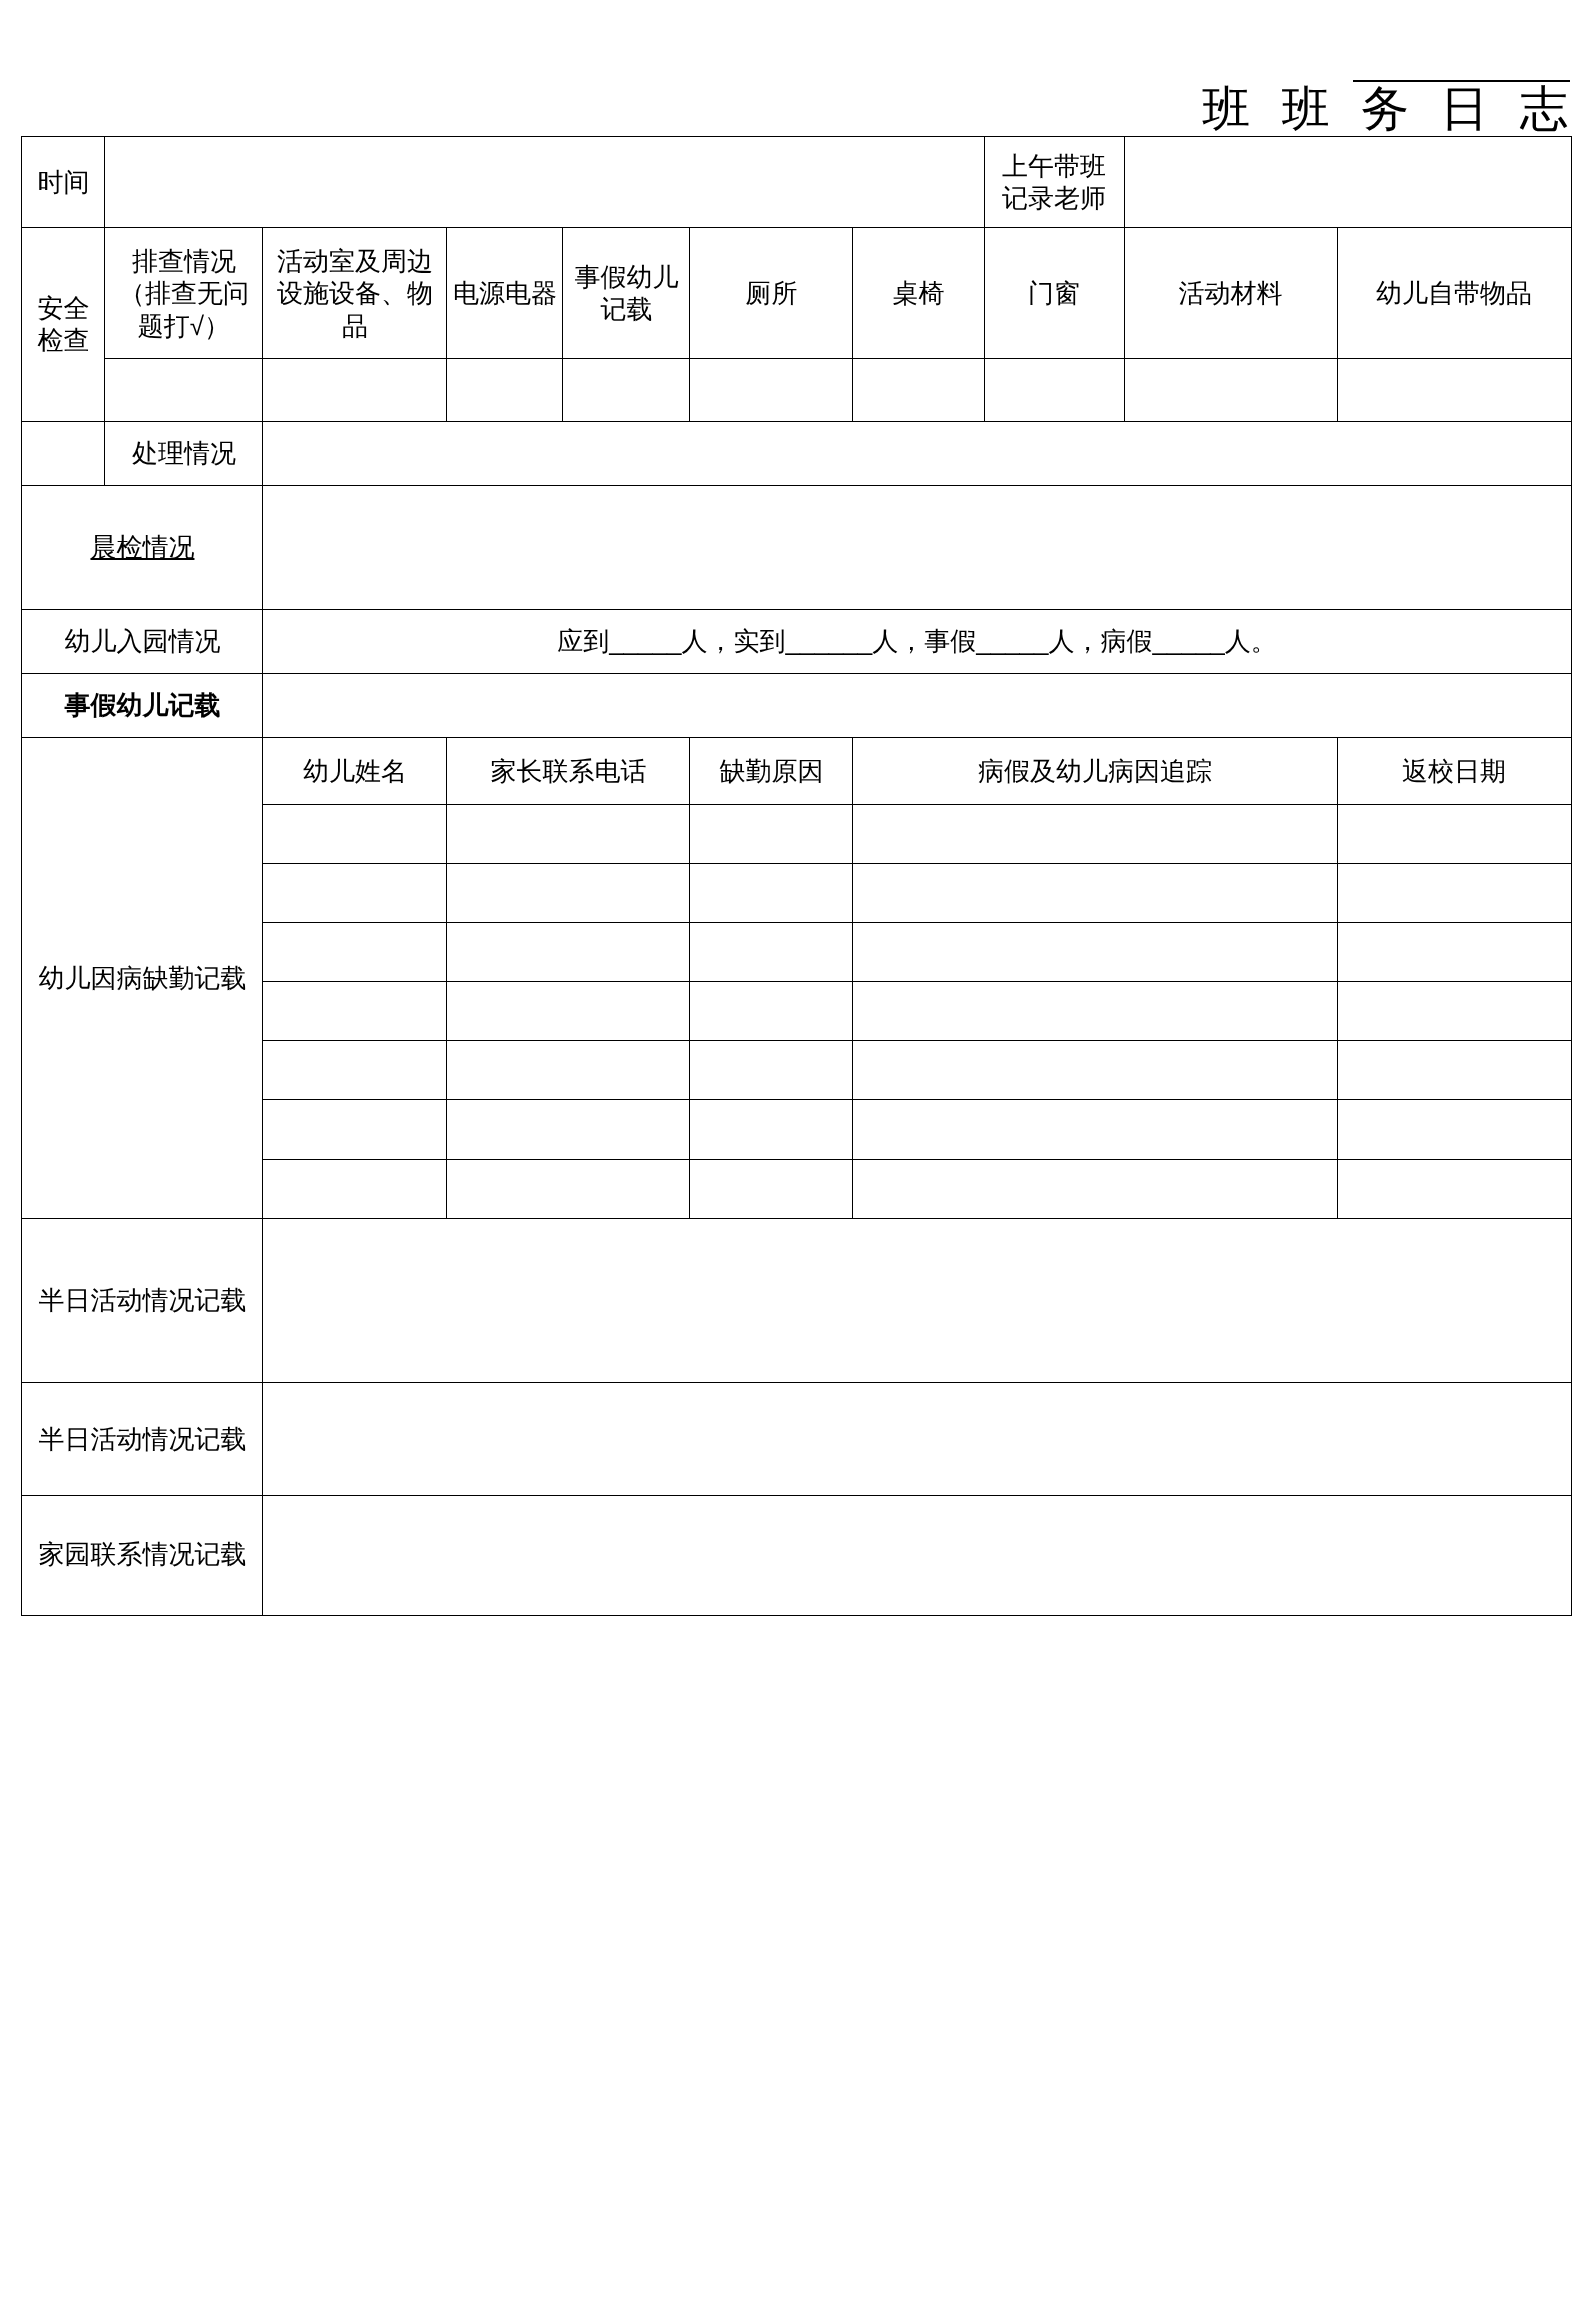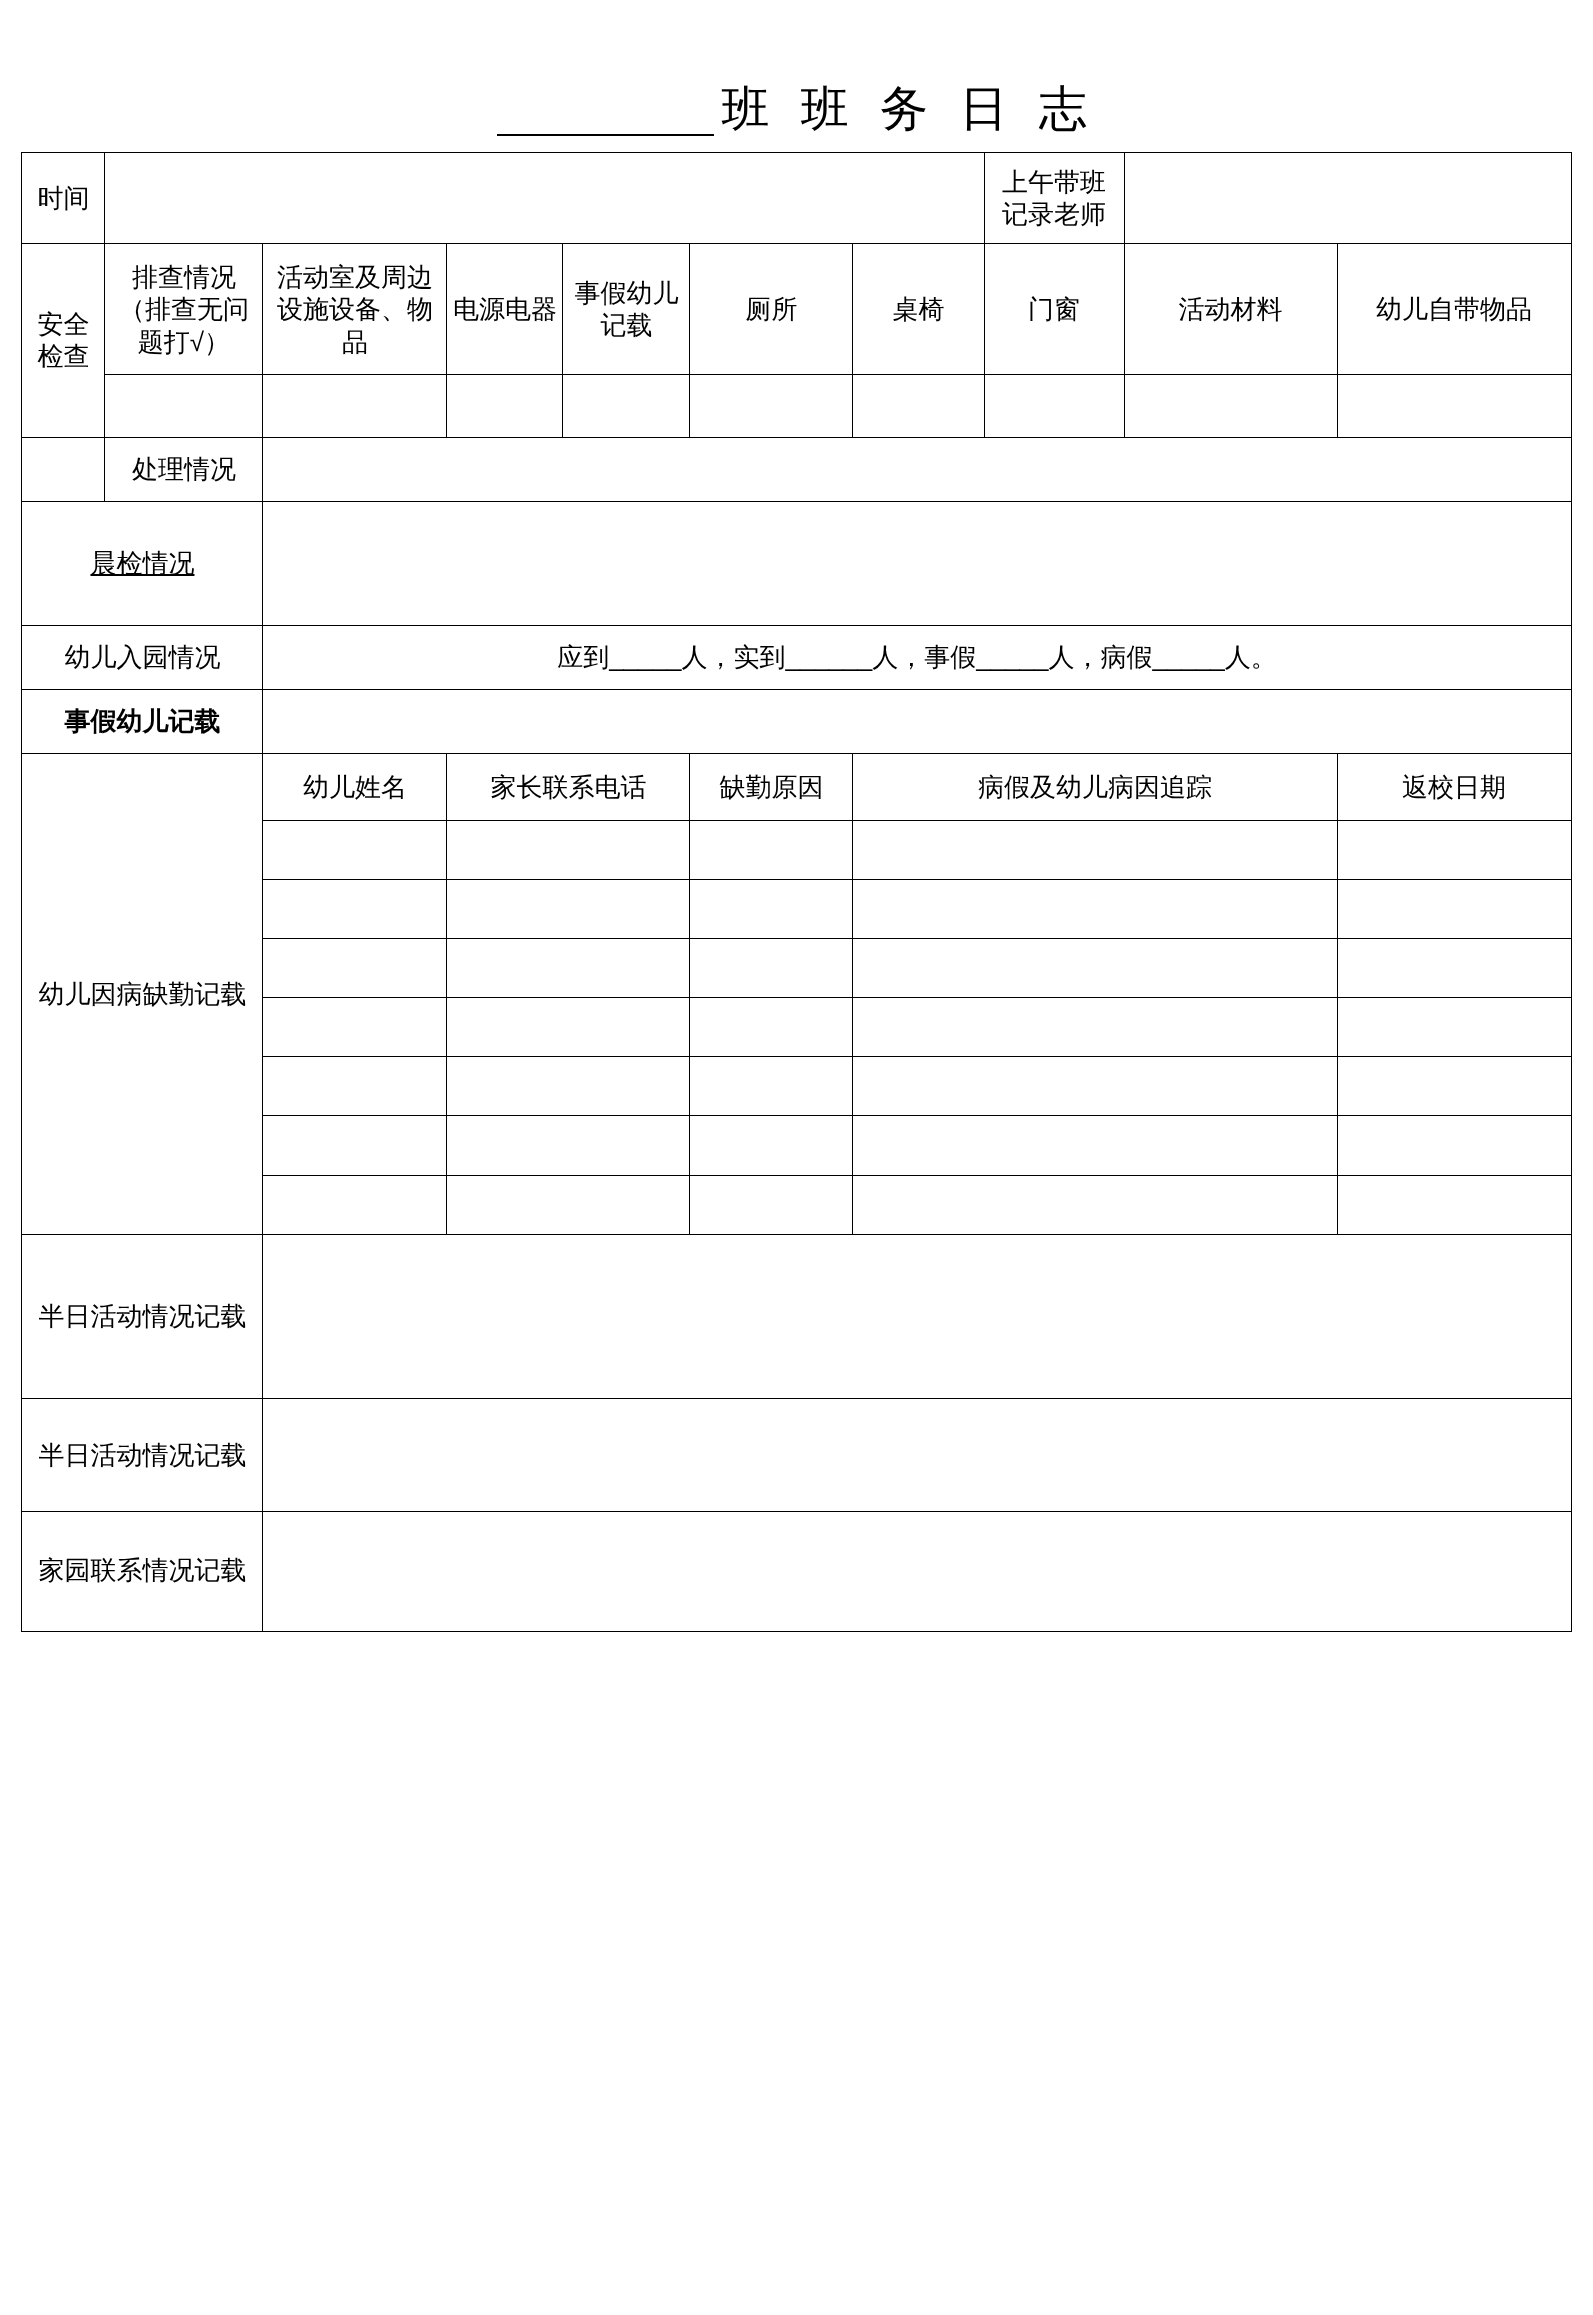--- a/index.html
+++ b/index.html
@@ -18,39 +18,40 @@
     box-sizing: border-box;
     padding: 0 16.3px 27px 16.3px;
   }
   .title-row {
     display: flex;
     justify-content: center;
     align-items: flex-end;
     height: 136px;
     padding-top: 36px;
     box-sizing: border-box;
+    flex-direction: column;
   }
   .title-blank {
     display: inline-block;
     width: 217px;
     border-bottom: 2.7px solid #000;
     margin-right: 7.2px;
     height: 47px;
   }
   .title-text {
     font-size: 48px;
     letter-spacing: 9px;
     font-weight: normal;
     line-height: 54px;
     white-space: nowrap;
   }
   table.form {
     border-collapse: collapse;
     width: 1549px;
-    margin: 16px auto;
+    margin: 0 auto;
     table-layout: fixed;
   }
   table.form td {
     border: 1.8px solid #000;
     font-size: 26px;
     line-height: 1.25;
     padding: 3.6px 5.4px;
     text-align: center;
     vertical-align: middle;
     word-break: break-all;

